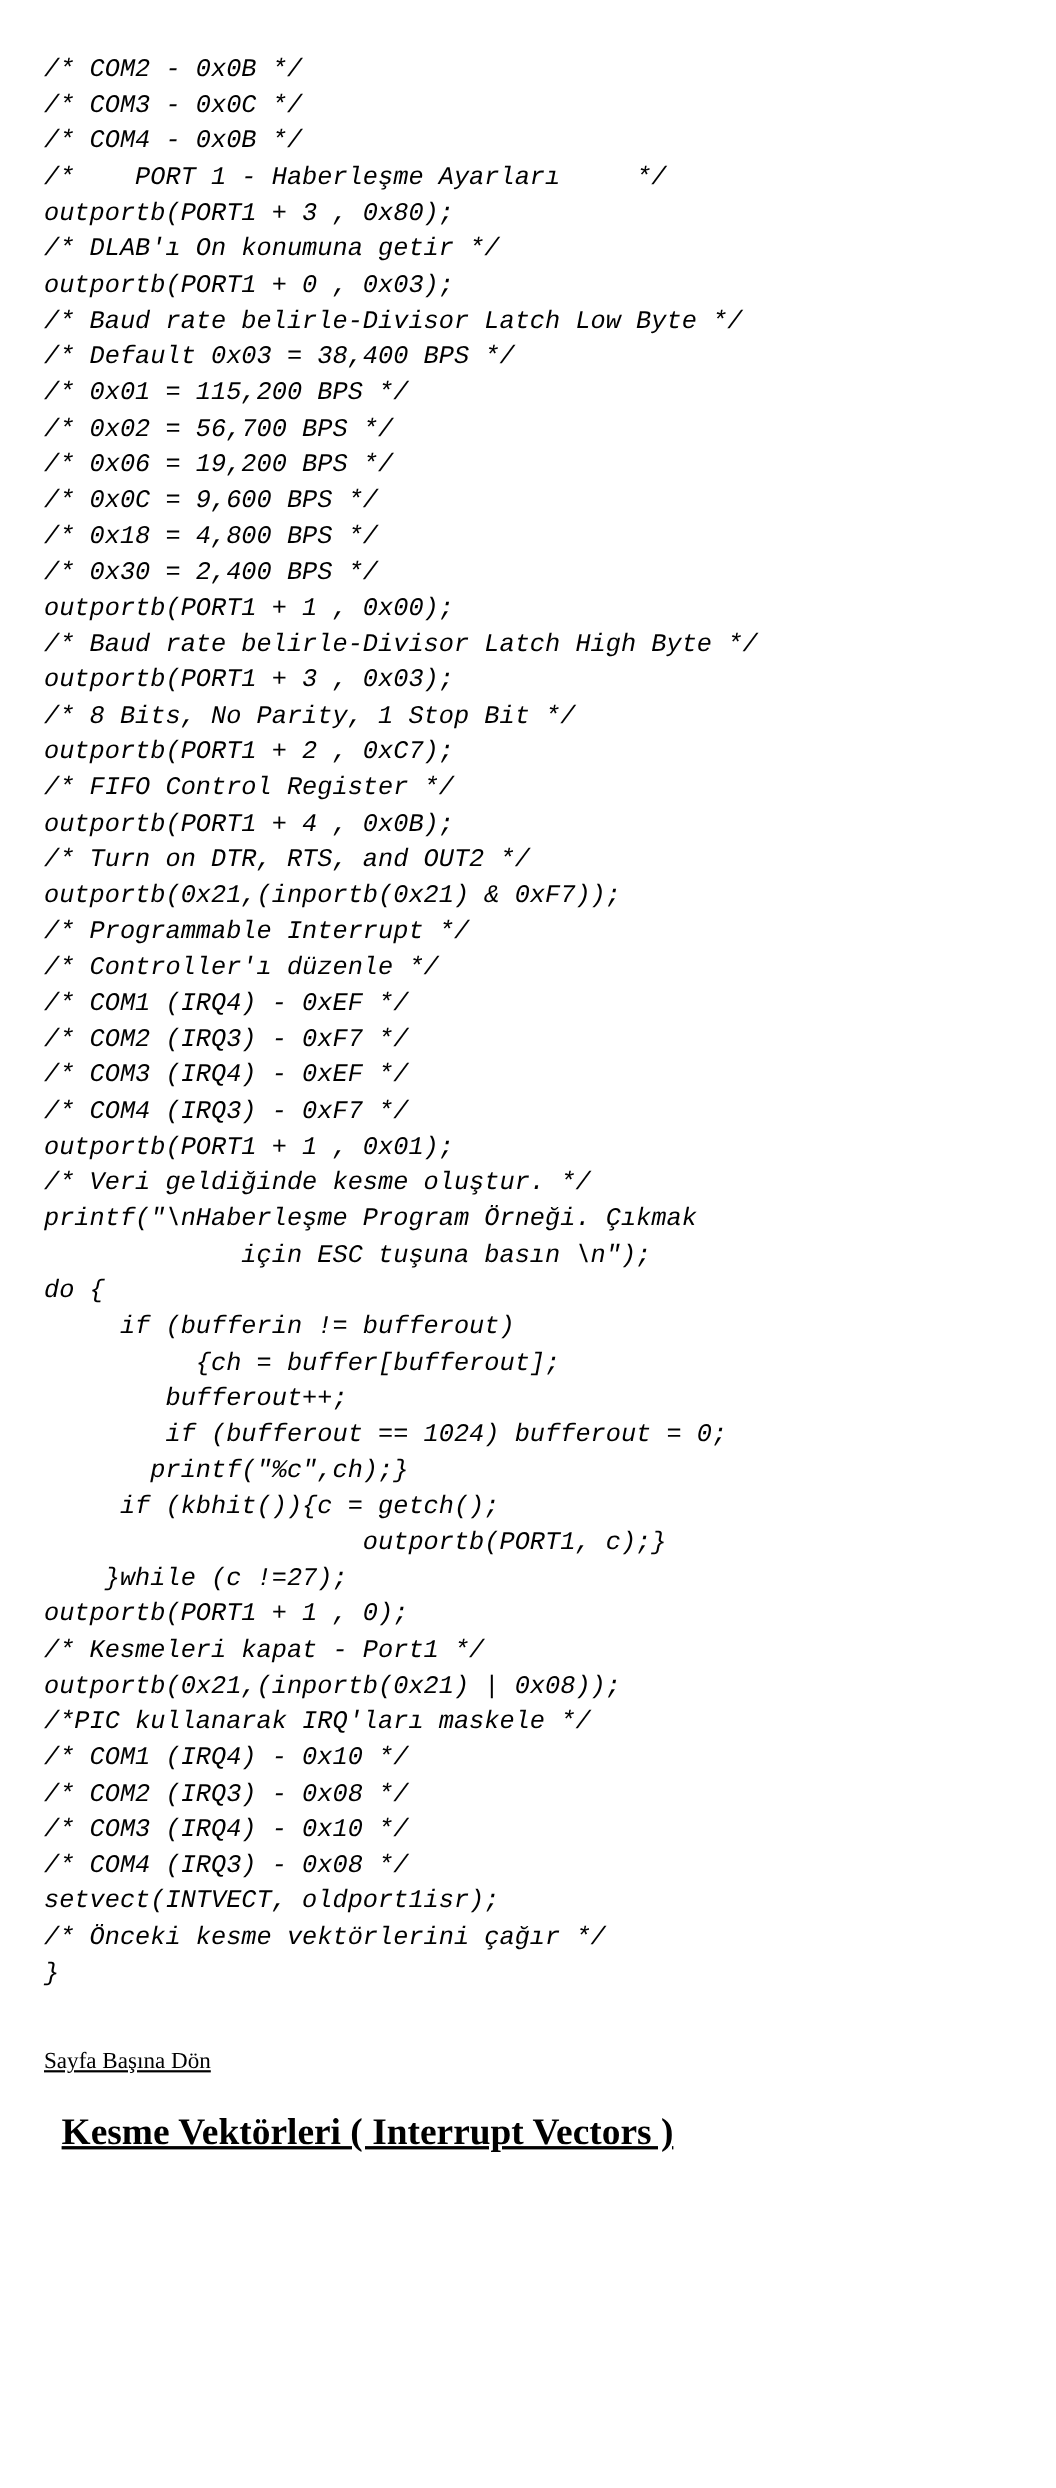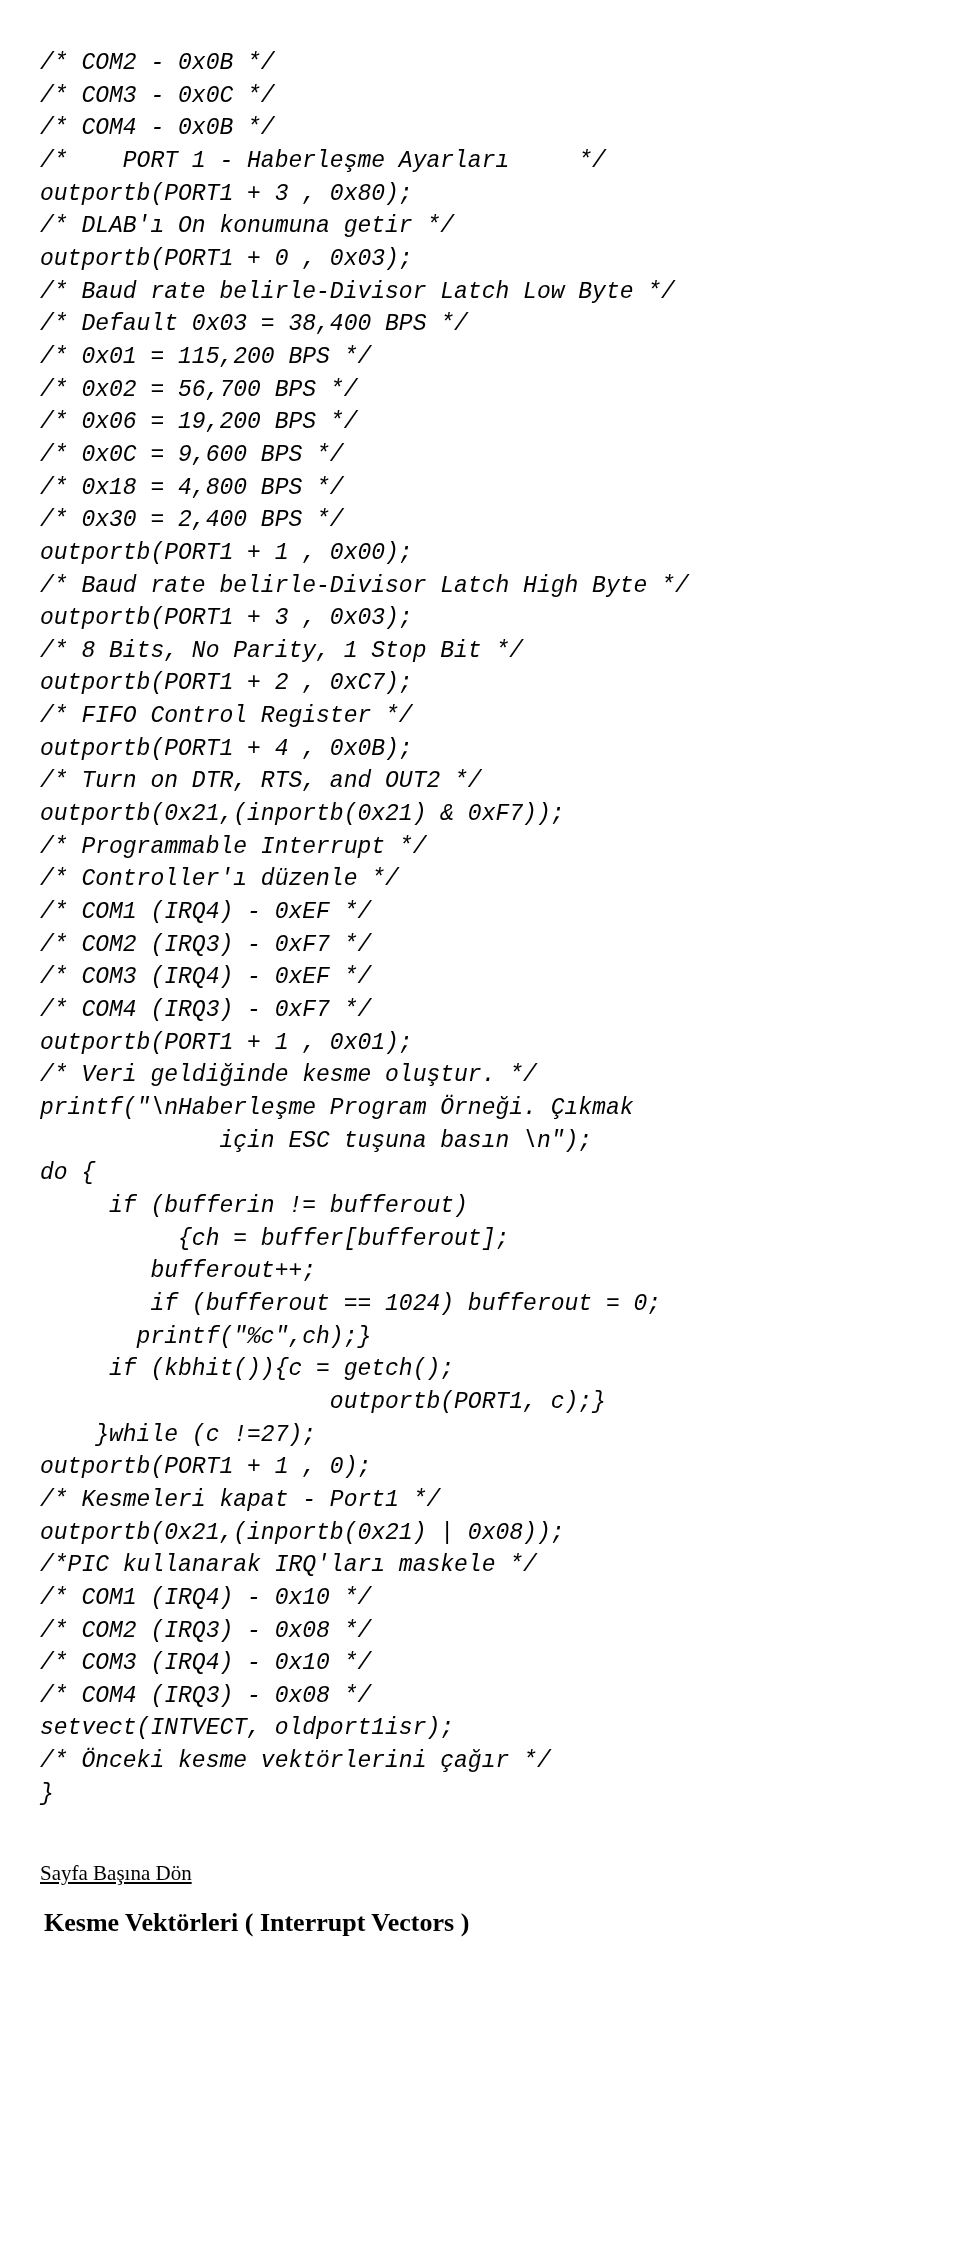--- a/index.html
+++ b/index.html
@@ -1,21 +1,21 @@
 <!DOCTYPE html>
 <html><head>
 <meta charset="utf-8">
 <style>
 body{margin:0;background:#fff;color:#000;font-family:"Times New Roman",Times,serif}
 .page{width:891px;padding:24px 40px 40px 40px;box-sizing:border-box}
 .code{font-family:"Courier New",Courier,monospace;font-style:italic;font-size:23px;line-height:1.42;white-space:pre}
 a.link{color:#000000;text-decoration:underline;font-size:21px;font-style:normal;font-family:"Times New Roman",Times,serif}
 .spacer1{height:28px}
 .spacer2{height:18px}
-h2{font-family:"Times New Roman",Times,serif;font-size:26px;font-weight:700;margin:4px;}
+h2{font-family:"Times New Roman",Times,serif;font-size:34px;font-weight:700;margin:16px;text-decoration:underline}
 </style>
 </head>
 <body>
 
 <div class="page">
 <pre class="code" id="code-block">/* COM2 - 0x0B */
 /* COM3 - 0x0C */
 /* COM4 - 0x0B */
 /*    PORT 1 - Haberleşme Ayarları     */
 outportb(PORT1 + 3 , 0x80);

